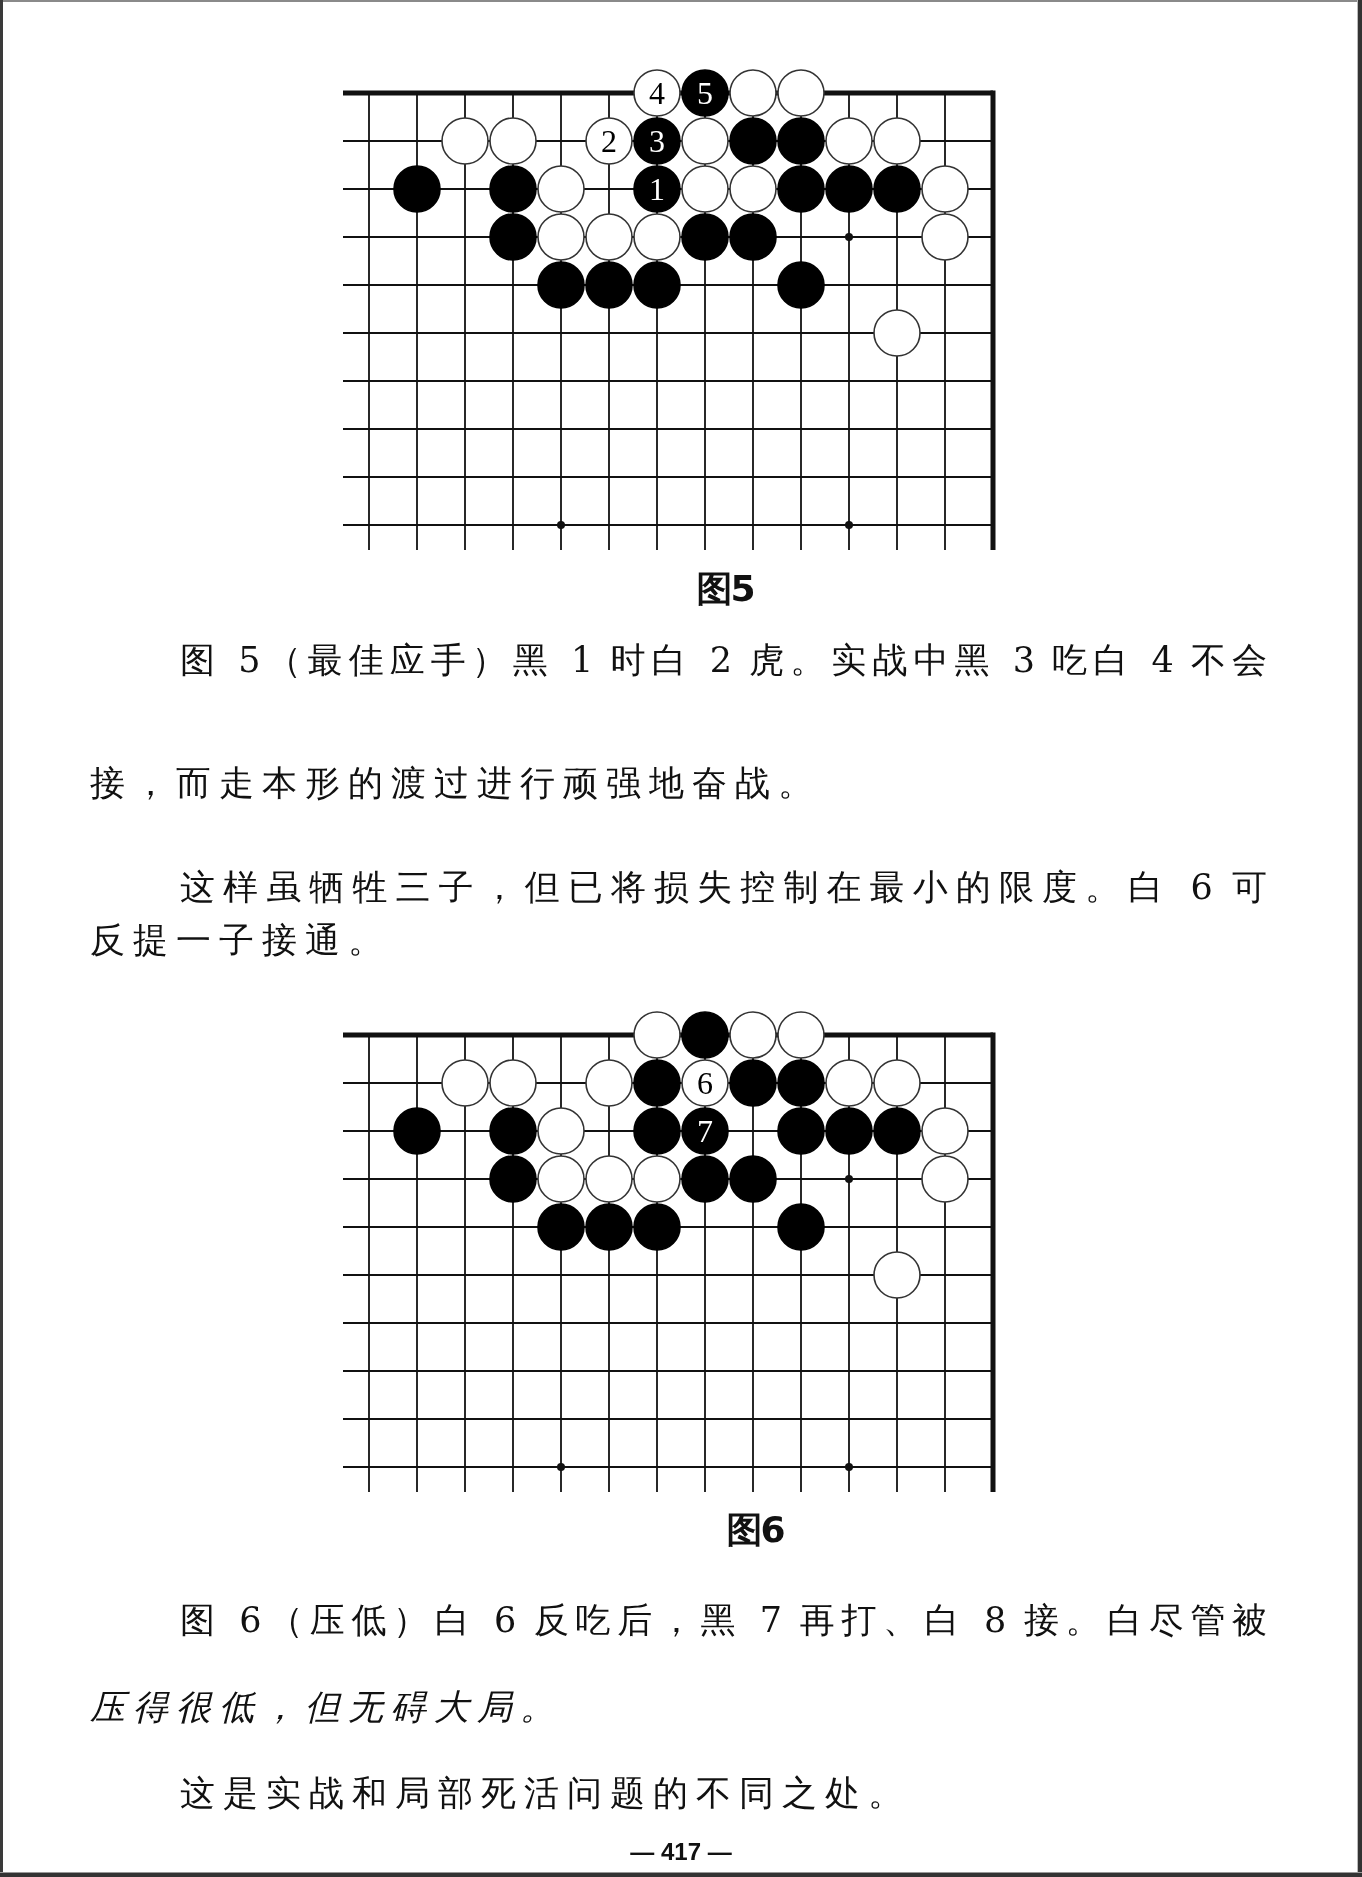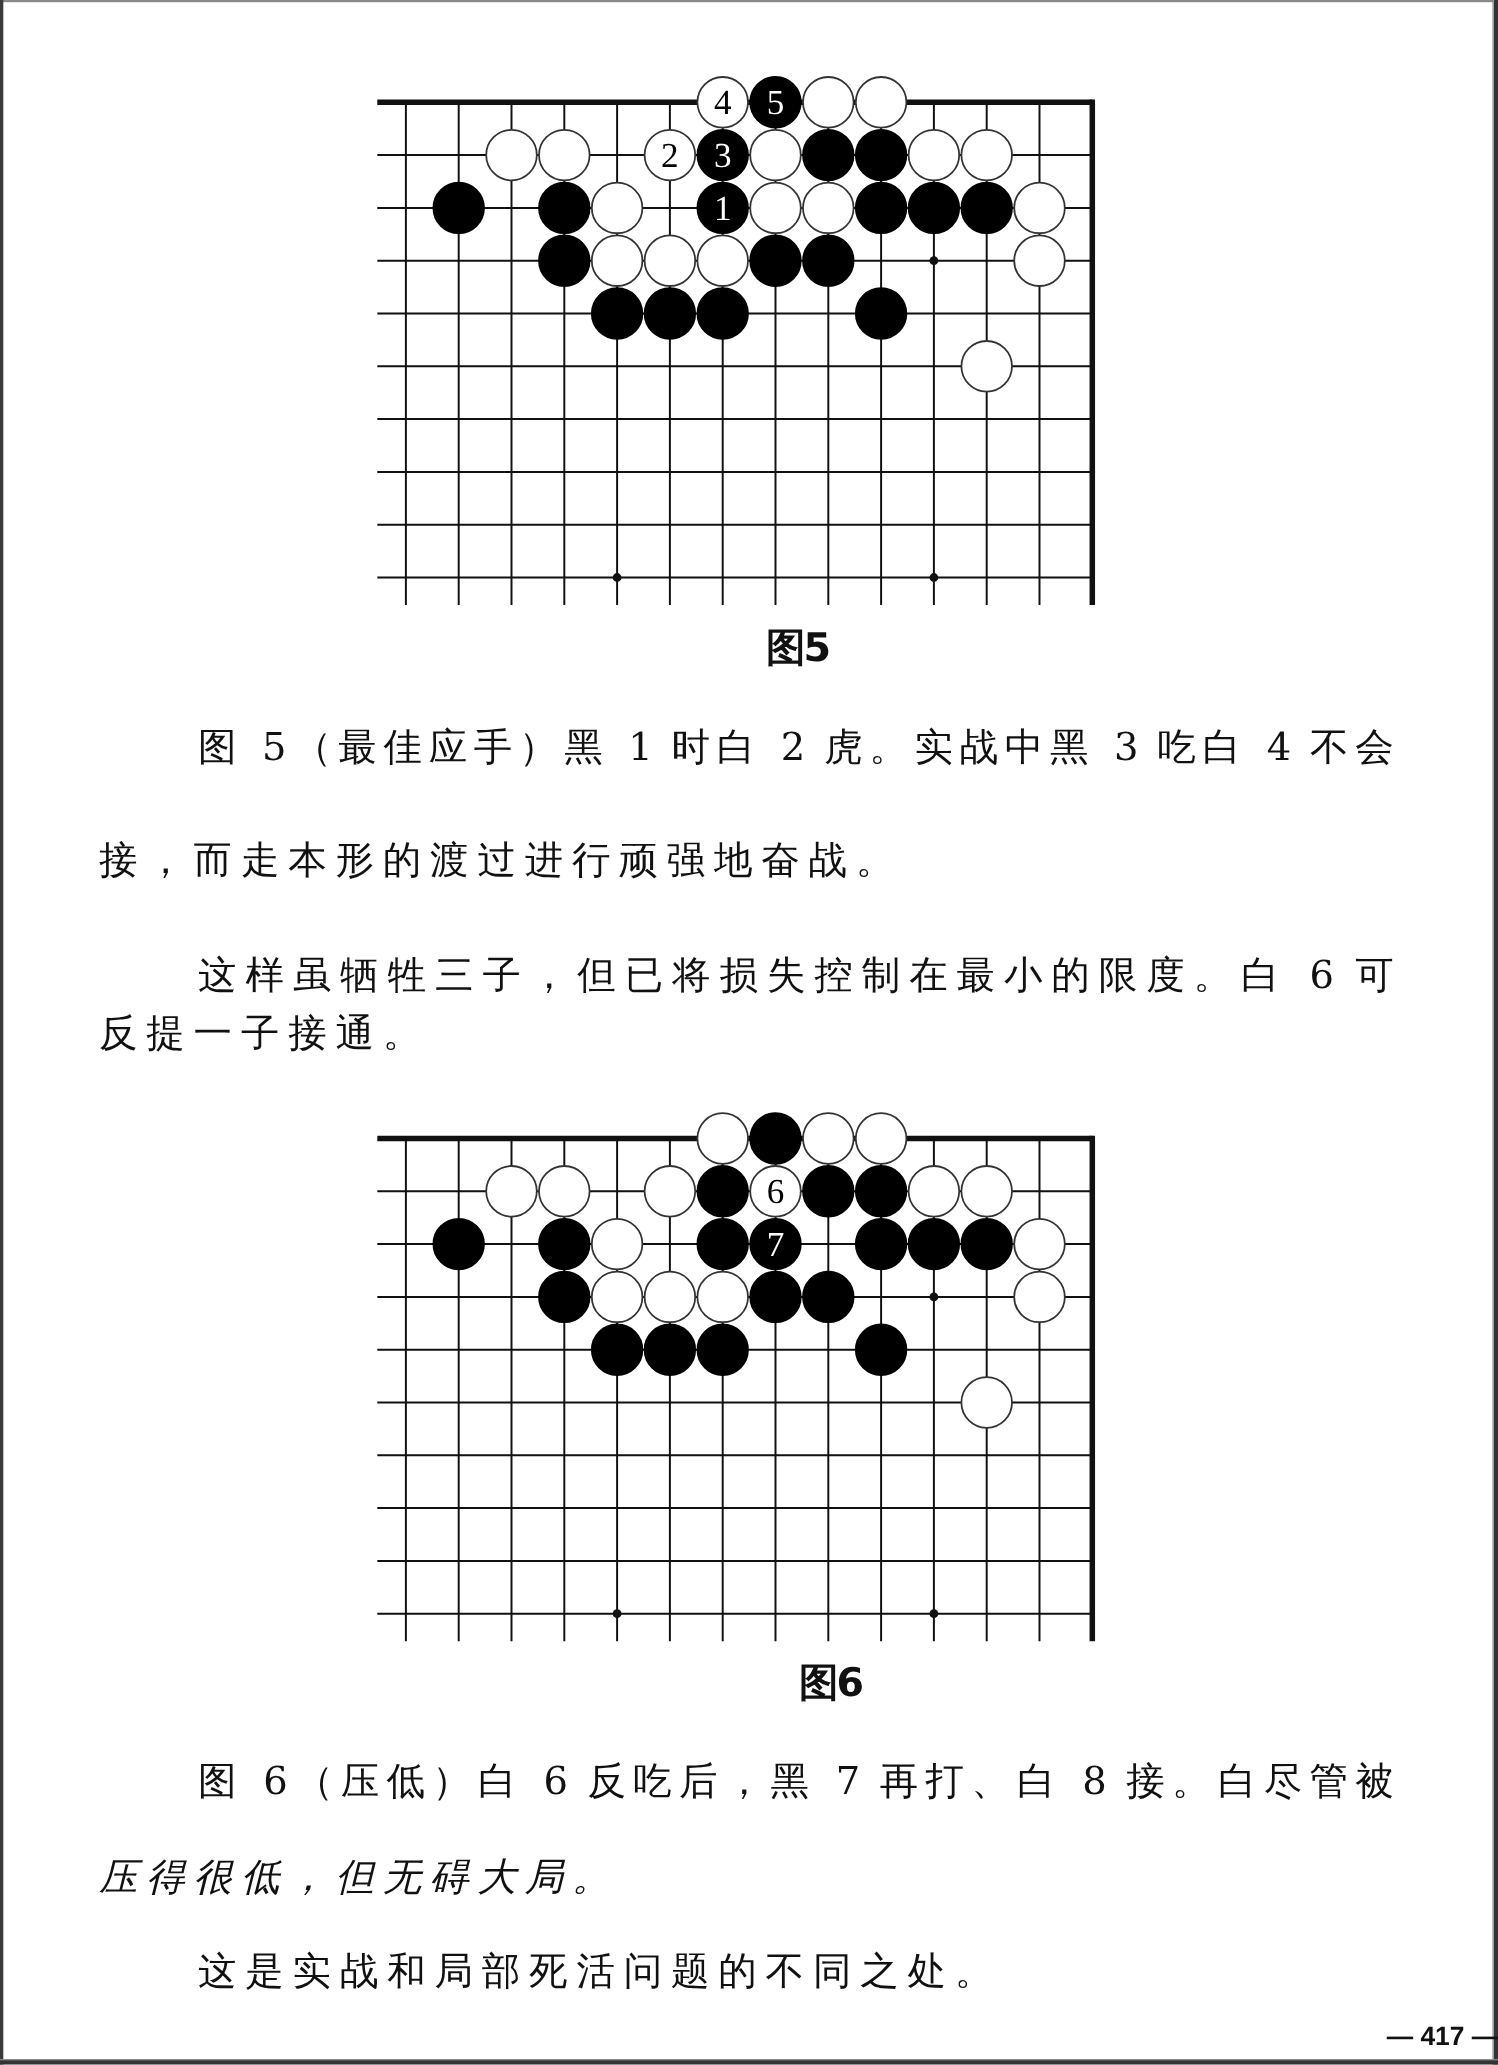--- a/index.html
+++ b/index.html
@@ -21,21 +21,21 @@
     font-family: "DejaVu Sans", "Liberation Sans", sans-serif;
     font-size: 36px; font-weight: bold; letter-spacing: -2px; margin-left: 44px;
   }
   .para-line {
     position: absolute; left: 90px; width: 1177px; height: 48px; line-height: 48px;
     font-size: 35px; white-space: nowrap; text-align: justify; text-align-last: justify;
   }
   .para-line.indent { left: 180px; width: 1087px; }
   .para-line.short { text-align-last: left; letter-spacing: 8px; }
   .page-num {
-    position: absolute; left: 0; width: 1362px; top: 1838px; text-align: right;
+    position: absolute; left: 0; width: 1362px; top: 1838px; text-align: center;
     font-family: "Liberation Sans", "DejaVu Sans", sans-serif; font-size: 24px; font-weight: bold;
   }
 </style>
 </head>
 <body>
 
 <div class="frame-top"></div>
 <div class="frame-left"></div>
 <div class="frame-right"></div>
 <div class="frame-bottom"></div>
@@ -176,21 +176,21 @@
       <g>
         <circle cx="801" cy="285" r="23" fill="#000000" stroke="#000" stroke-width="1.6"></circle>
       </g>
       <g>
         <circle cx="897" cy="333" r="23" fill="#ffffff" stroke="#333" stroke-width="1.6"></circle>
       </g>
     </svg>
 </div>
 <div class="caption" style="top:565px;">图5</div>
 
-<div class="para-line indent" style="top:656px;">图 5（最佳应手）黑 1 时白 2 虎。实战中黑 3 吃白 4 不会</div>
+<div class="para-line indent" style="top:636px;">图 5（最佳应手）黑 1 时白 2 虎。实战中黑 3 吃白 4 不会</div>
 <div class="para-line short" style="top:759px;">接，而走本形的渡过进行顽强地奋战。</div>
 <div class="para-line indent" style="top:824px;margin-top:39px;">这样虽牺牲三子，但已将损失控制在最小的限度。白 6 可</div>
 <div class="para-line short" style="top:916px;">反提一子接通。</div>
 
 <div class="board" id="board-fig6" style="top:0;height:1500px;">
   <svg width="1362" height="1500">
       <line x1="343" y1="1035" x2="993" y2="1035" stroke="#111" stroke-width="5"></line>
       <line x1="343" y1="1083" x2="993" y2="1083" stroke="#111" stroke-width="1.8"></line>
       <line x1="343" y1="1131" x2="993" y2="1131" stroke="#111" stroke-width="1.8"></line>
       <line x1="343" y1="1179" x2="993" y2="1179" stroke="#111" stroke-width="1.8"></line>

